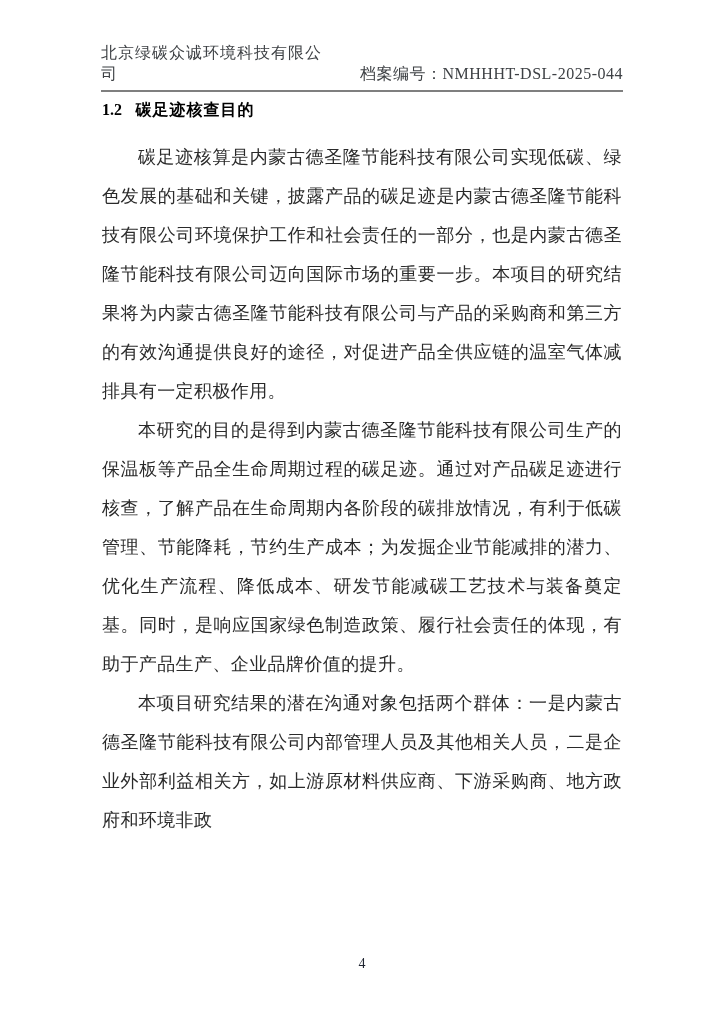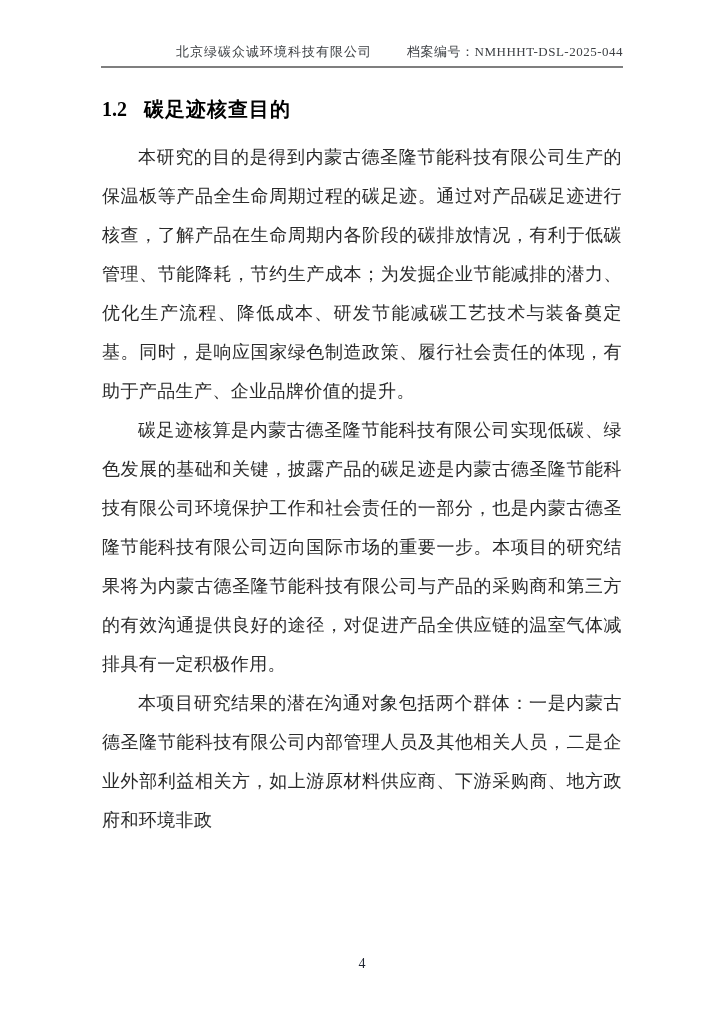--- a/index.html
+++ b/index.html
@@ -18,26 +18,26 @@
     margin: 0 auto;
   }
   .page-header {
     position: absolute;
     top: 0;
     left: 101px;
     right: 101px;
   }
   .header-row {
     display: flex;
-    justify-content: flex-end;
+    justify-content: flex-start;
     align-items: flex-end;
     padding-top: 43px;
     padding-bottom: 5px;
     border-bottom: 2px solid #7f7f7f;
-    font-size: 13px;
+    font-size: 16px;
     color: #3d4044;
     letter-spacing: 1px;
   }
   .header-right {
     letter-spacing: 0.5px;
     white-space: nowrap;
     margin-left: 35px;
   }
   .doc-body {
     position: absolute;
@@ -52,21 +52,21 @@
   }
   .para {
     margin: 0;
     letter-spacing: 0.4px;
   }
   .para.indent {
     text-indent: 2em;
   }
   .section-heading {
     margin: 10px 0 9px 0;
-    font-size: 20px;
+    font-size: 16px;
     font-weight: bold;
     color: #000000;
     line-height: 39px;
     letter-spacing: 1px;
   }
   .section-heading .heading-number {
     margin-right: 0.85em;
     letter-spacing: 0;
   }
   .page-footer {
@@ -92,23 +92,23 @@
       </span>
     </div>
   </header>
 
   <main class="doc-body">
 
     <h2 class="section-heading">
       <span class="heading-number">1.2</span><span>碳足迹核查目的</span>
     </h2>
 
+    <p class="para indent">碳足迹核算是内蒙古德圣隆节能科技有限公司实现低碳、绿色发展的基础和关键，披露产品的碳足迹是内蒙古德圣隆节能科技有限公司环境保护工作和社会责任的一部分，也是内蒙古德圣隆节能科技有限公司迈向国际市场的重要一步。本项目的研究结果将为内蒙古德圣隆节能科技有限公司与产品的采购商和第三方的有效沟通提供良好的途径，对促进产品全供应链的温室气体减排具有一定积极作用。</p>
+
     <p class="para indent">本研究的目的是得到内蒙古德圣隆节能科技有限公司生产的保温板等产品全生命周期过程的碳足迹。通过对产品碳足迹进行核查，了解产品在生命周期内各阶段的碳排放情况，有利于低碳管理、节能降耗，节约生产成本；为发掘企业节能减排的潜力、优化生产流程、降低成本、研发节能减碳工艺技术与装备奠定基。同时，是响应国家绿色制造政策、履行社会责任的体现，有助于产品生产、企业品牌价值的提升。</p>
-
-    <p class="para indent">碳足迹核算是内蒙古德圣隆节能科技有限公司实现低碳、绿色发展的基础和关键，披露产品的碳足迹是内蒙古德圣隆节能科技有限公司环境保护工作和社会责任的一部分，也是内蒙古德圣隆节能科技有限公司迈向国际市场的重要一步。本项目的研究结果将为内蒙古德圣隆节能科技有限公司与产品的采购商和第三方的有效沟通提供良好的途径，对促进产品全供应链的温室气体减排具有一定积极作用。</p>
 
     <p class="para indent">本项目研究结果的潜在沟通对象包括两个群体：一是内蒙古德圣隆节能科技有限公司内部管理人员及其他相关人员，二是企业外部利益相关方，如上游原材料供应商、下游采购商、地方政府和环境非政</p>
   </main>
 
   <footer class="page-footer">
     <span>4</span>
   </footer>
 
 </div>
 

